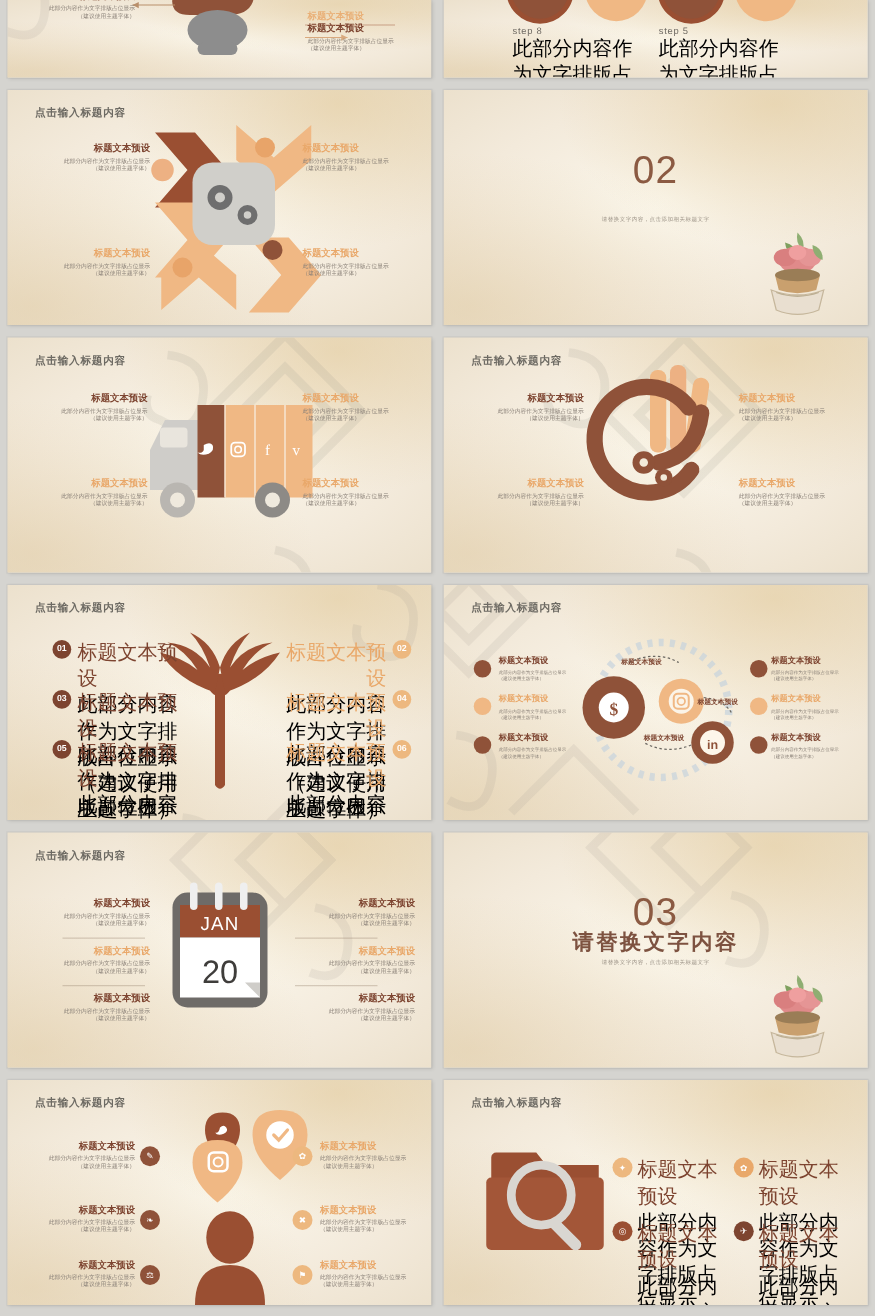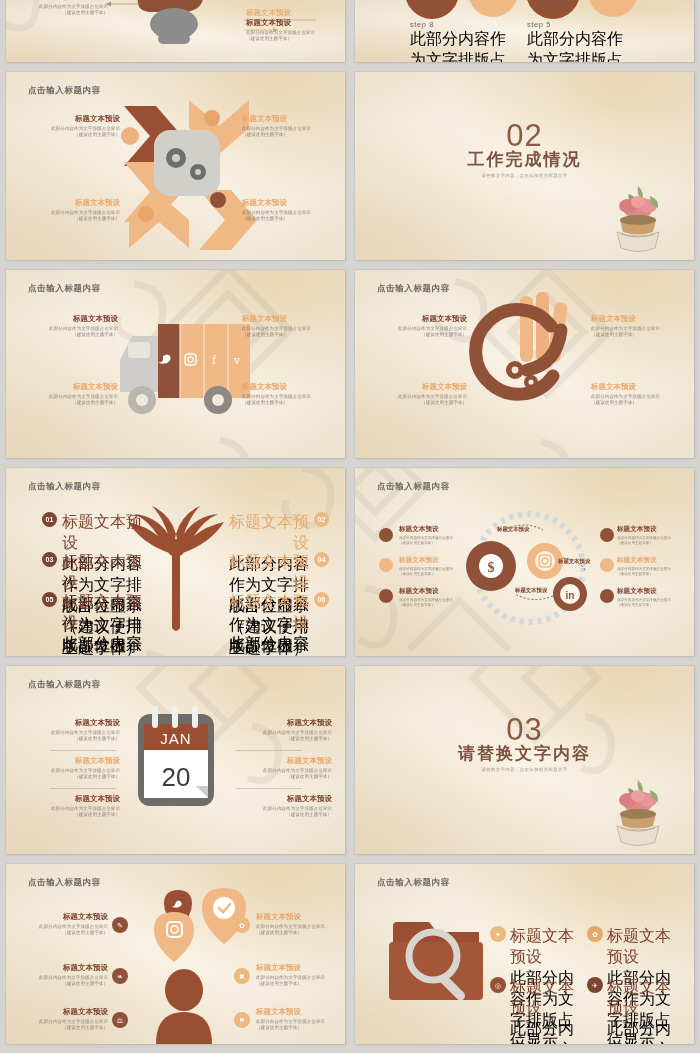--- a/index.html
+++ b/index.html
@@ -167,21 +167,20 @@
       <div class="p"><span>此部分内容作为文字排版占位显示</span><br><span>（建议使用主题字体）</span></div>
     </div>
     <div class="blk l" style="left:236px; top:126px;">
       <div class="h or">标题文本预设</div>
       <div class="p"><span>此部分内容作为文字排版占位显示</span><br><span>（建议使用主题字体）</span></div>
     </div>
   </div>
 
   <div class="slide">
     <div class="cover-num">02</div>
-    <div class="cover-tt">工作完成情况</div>
     <div class="cover-sub">请替换文字内容，点击添加相关标题文字</div>
     <svg class="succulent" viewBox="0 0 56 72">
       <g>
         <path d="M28 4 q7 7 4 14 q-6 -6 -4 -14z" fill="#8fae72"></path>
         <path d="M18 12 q9 2 11 12 q-10 -2 -11 -12z" fill="#7fa05f"></path>
         <ellipse cx="28" cy="26" rx="15" ry="11" fill="#e08a8a"></ellipse>
         <ellipse cx="18" cy="24" rx="9" ry="7" fill="#d97f7f"></ellipse>
         <ellipse cx="38" cy="24" rx="9" ry="7" fill="#e59595"></ellipse>
         <ellipse cx="28" cy="20" rx="7" ry="6" fill="#ef9f9f"></ellipse>
         <path d="M40 14 q9 3 8 12 q-8 -3 -8 -12z" fill="#8fae72"></path>

